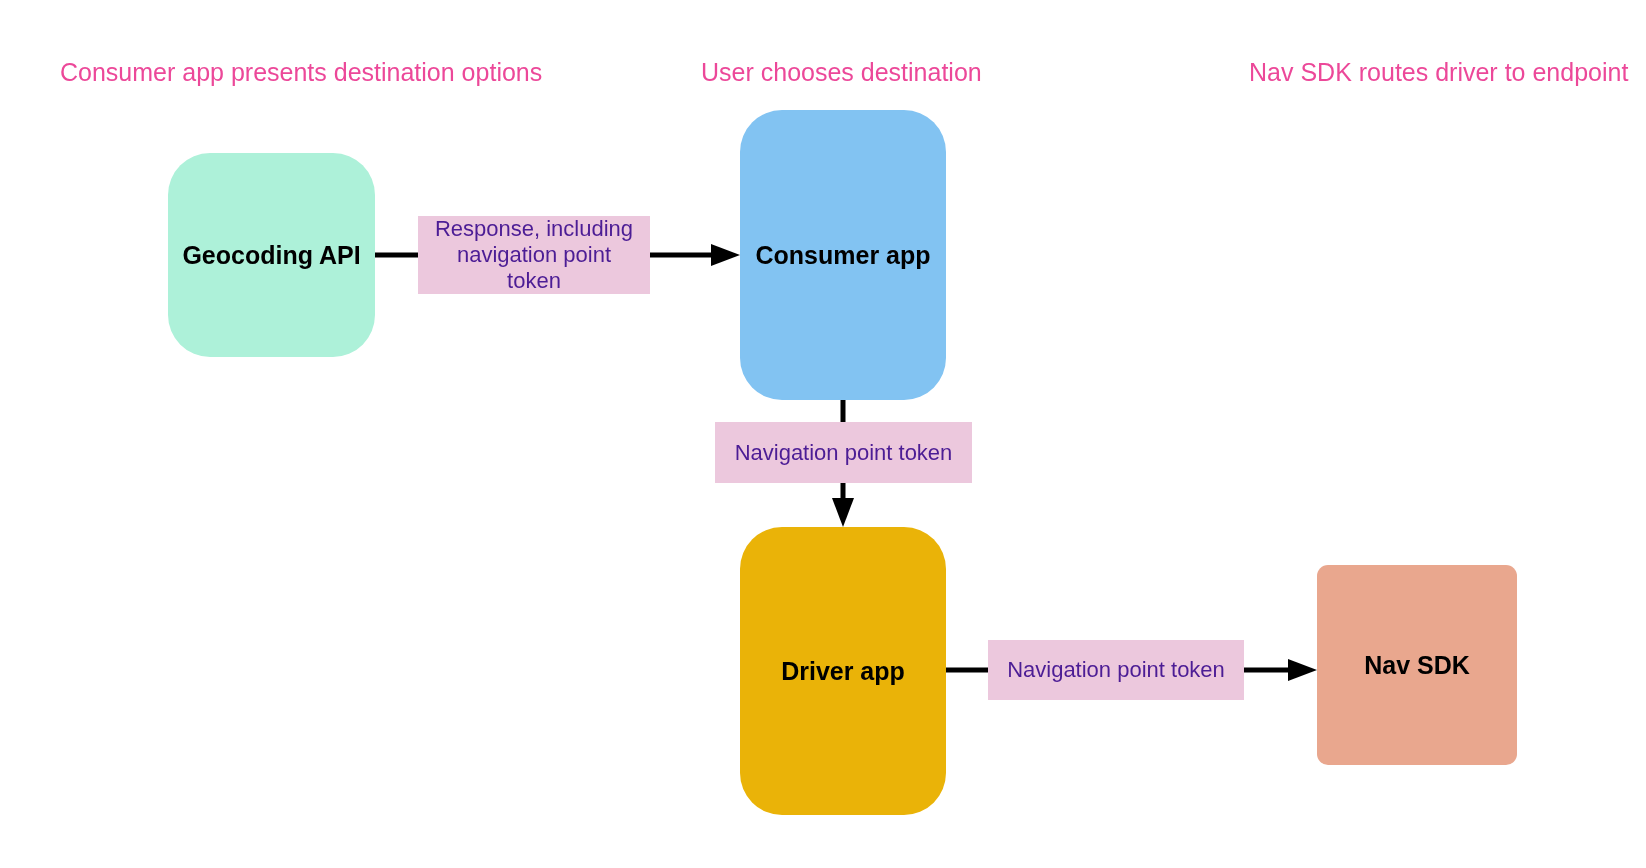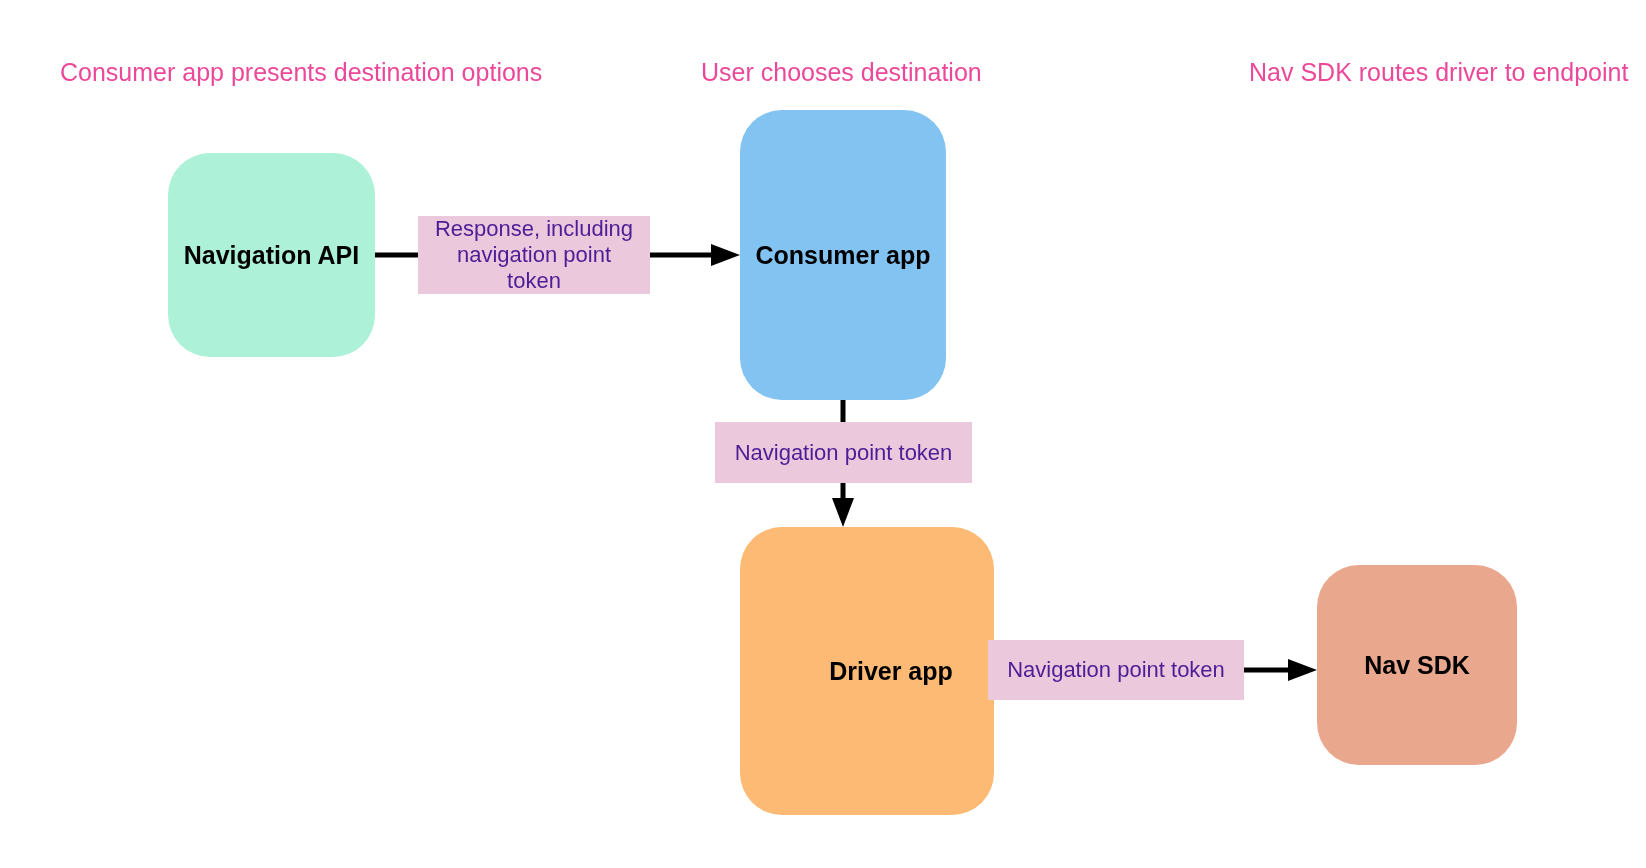--- a/index.html
+++ b/index.html
@@ -35,21 +35,21 @@
     justify-content: center;
     font-size: 25px;
     font-weight: 700;
     color: #000000;
     text-align: center;
     z-index: 2;
   }
   .node-geocoding { left: 168px; top: 153px; width: 207px; height: 204px; }
   .node-consumer  { left: 740px; top: 110px; width: 206px; height: 290px; }
   .node-driver    { left: 740px; top: 527px; width: 206px; height: 288px; }
-  .node-navsdk    { left: 1317px; top: 565px; width: 200px; height: 200px; }
+  .node-navsdk    { left: 1317px; top: 565px; width: 200px; height: 200px; border-radius: 11px; }
 
   .edge-label {
     position: absolute;
     display: flex;
     align-items: center;
     justify-content: center;
     text-align: center;
     font-size: 22px;
     font-weight: 400;
     color: #4c1d95;
@@ -89,28 +89,28 @@
       <line x1="843" y1="400" x2="843" y2="500"></line>
       <polygon points="843,527 832,498 854,498"></polygon>
     </g>
     <g>
       <line x1="946" y1="670" x2="1290" y2="670"></line>
       <polygon points="1317,670 1288,659 1288,681"></polygon>
     </g>
   </svg>
 
   <div class="node node-geocoding" style="background: rgb(173, 241, 217);">
-    <span>Navigation API</span>
+    <span>Geocoding API</span>
   </div>
 
   <div class="node node-consumer" style="background: rgb(130, 195, 242);">
     <span>Consumer app</span>
   </div>
 
-  <div class="node node-driver" style="background: #fdba74; padding-left: 48px;">
+  <div class="node node-driver" style="background: #eab308;">
     <span>Driver app</span>
   </div>
 
   <div class="node node-navsdk" style="background: rgb(233, 167, 142);">
     <span>Nav SDK</span>
   </div>
 
   <div class="edge-label label-response" style="background: rgb(236, 200, 221);">Response, including
 navigation point
 token</div>

